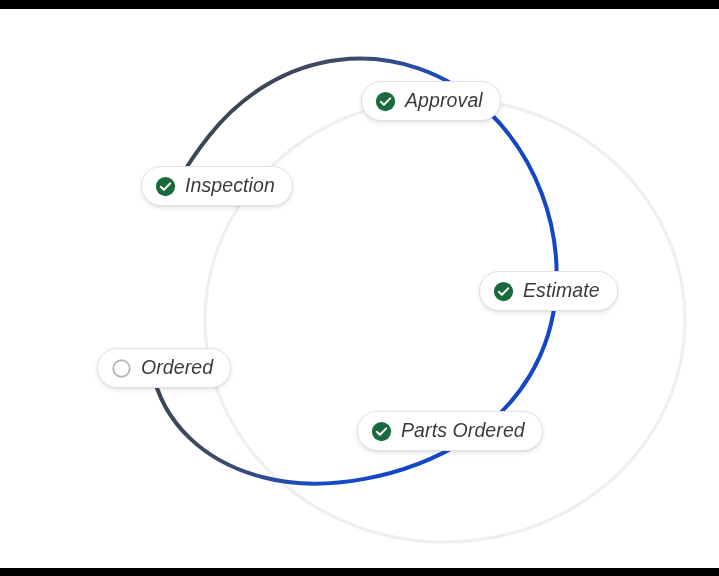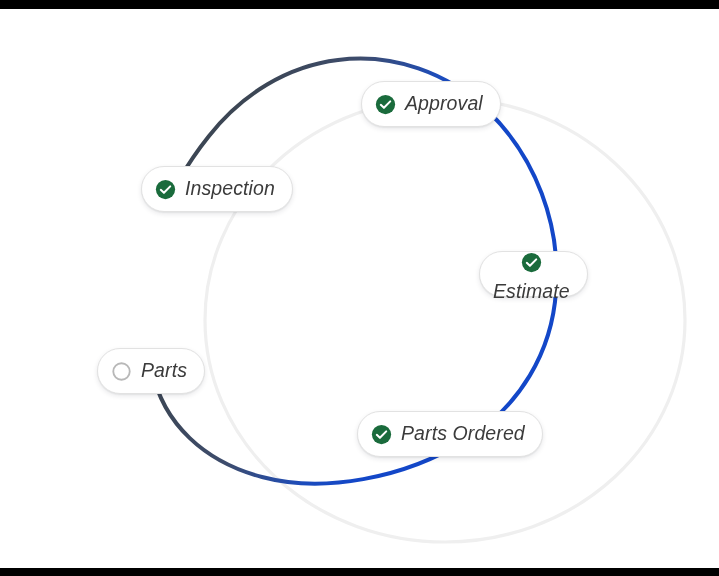--- a/index.html
+++ b/index.html
@@ -49,21 +49,21 @@
     display: block;
   }
 
   
   .chip {
     position: absolute;
     display: flex;
     align-items: center;
     gap: 9px;
     box-sizing: border-box;
-    height: 46px;
+    height: 40px;
     padding: 0 17px 0 13px;
     background: #ffffff;
     border: 1px solid #e2e2e2;
     border-radius: 999px;
     box-shadow: 0 2px 5px rgba(25, 30, 45, 0.10),
                 0 1px 1px rgba(25, 30, 45, 0.05);
     white-space: nowrap;
     cursor: pointer;
   }
 
@@ -80,21 +80,21 @@
   .chip-icon {
     flex: 0 0 auto;
     width: 21px;
     height: 21px;
     display: block;
   }
 
   
   .chip-approval      { left: 361px; top: 72px;  }
   .chip-inspection    { left: 141px; top: 157px; align-items: center; }
-  .chip-estimate      { left: 479px; top: 242px; flex-direction: column; }
+  .chip-estimate      { left: 479px; top: 262px; }
   .chip-pickup        { left:  97px; top: 339px; }
   .chip-parts-ordered { left: 357px; top: 402px; }
 </style>
 </head>
 <body>
 
 <div id="stage">
 
   <div class="canvas">
 
@@ -152,21 +152,21 @@
         <circle cx="12" cy="12" r="11" fill="#1a6b3c"></circle>
         <path d="M6.6 12.4 L10.2 15.8 L17.4 8.4" fill="none" stroke="#ffffff" stroke-width="2.3" stroke-linecap="round" stroke-linejoin="round"></path>
       </svg>
       <span class="chip-label">Parts Ordered</span>
     </div>
 
     <div class="chip chip-pickup">
       <svg class="chip-icon" viewBox="0 0 24 24">
         <circle cx="12" cy="12" r="9.4" fill="none" stroke="#b8b8b8" stroke-width="2.1"></circle>
       </svg>
-      <span class="chip-label">Parts</span>
+      <span class="chip-label">Ordered</span>
     </div>
 
   </div>
 
   <div class="letterbox top"></div>
   <div class="letterbox bottom"></div>
 
 </div>
 
 </body></html>

